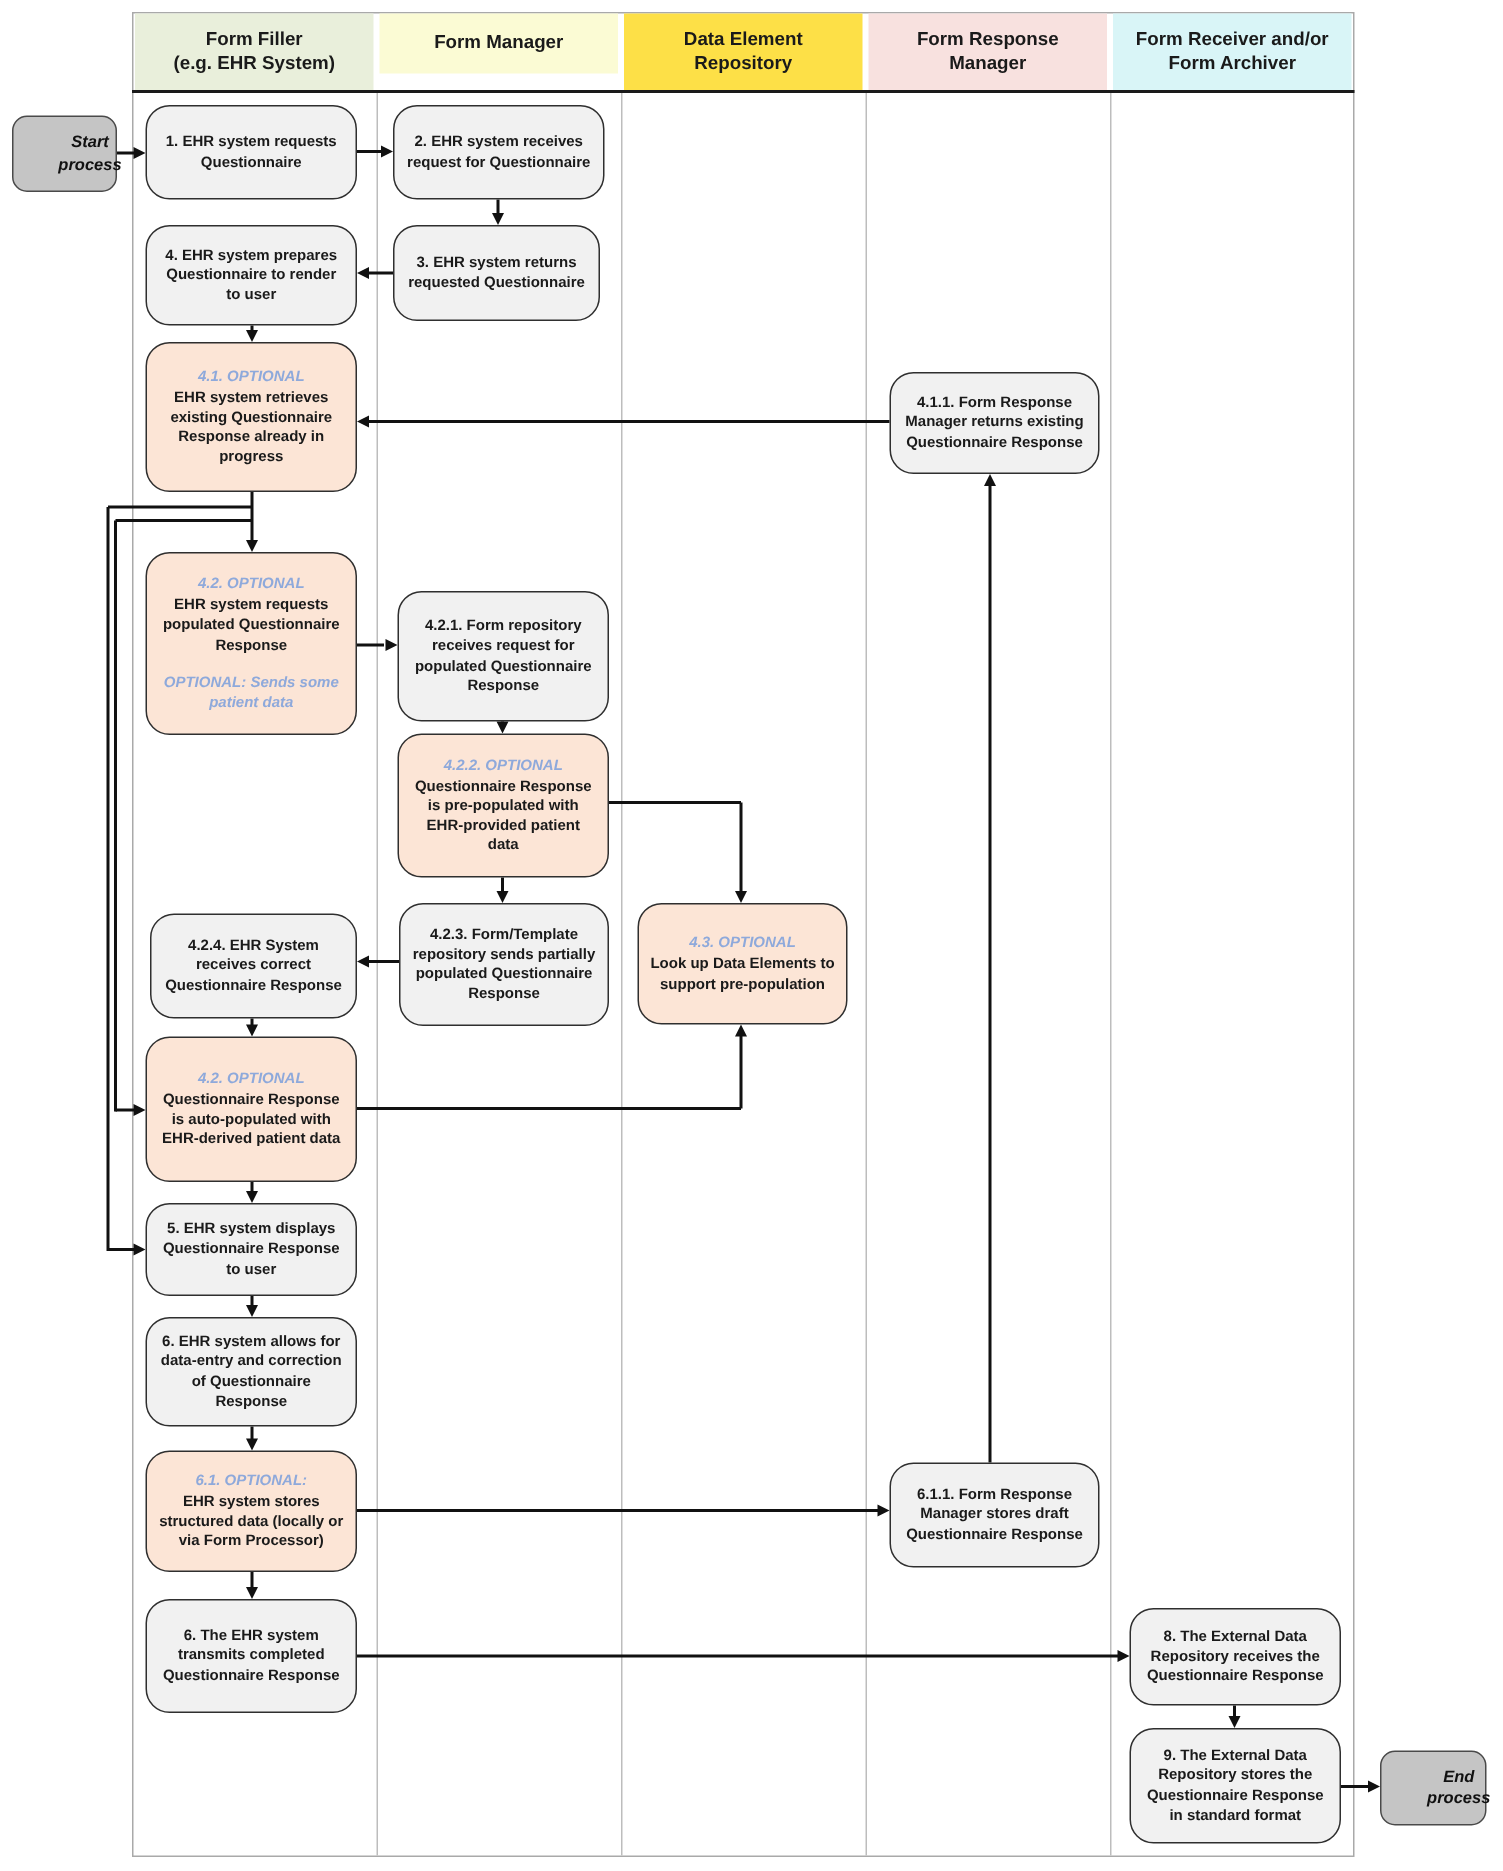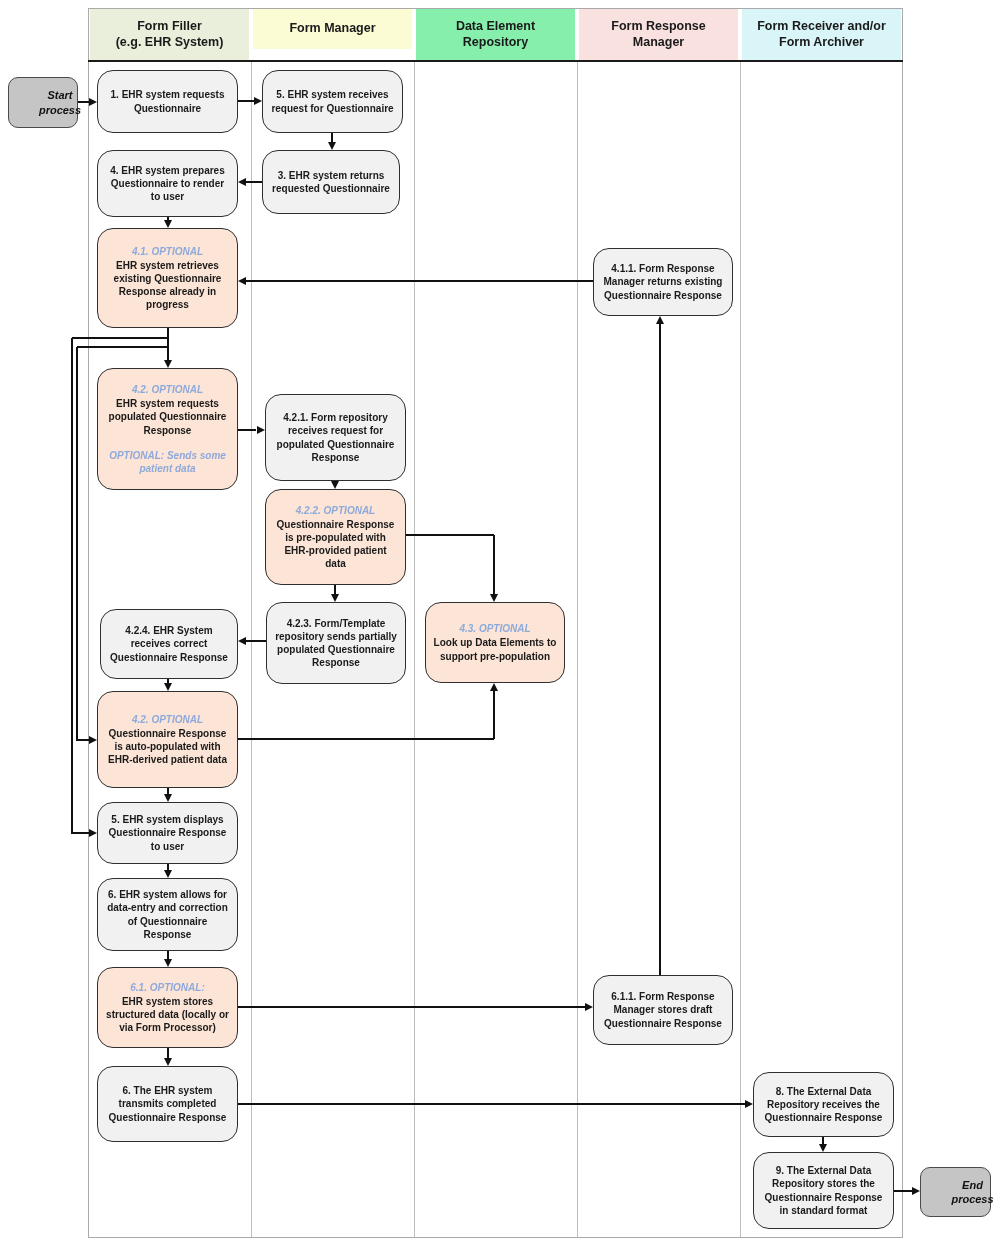--- a/index.html
+++ b/index.html
@@ -34,21 +34,21 @@
 <div id="canvas">
   <div class="terminal" style="left:8px;top:77px;width:70px;height:51px;">Start
 process</div>
   <div class="terminal" style="left:920px;top:1167px;width:71px;height:50px;">End
 process</div>
 <div class="frame" style="left: 88px; top: 8px; width: 815px; height: 1230px;"></div>
     <div class="lane-header" style="left: 90px; top: 9px; width: 159px; height: 51px; background: rgb(233, 239, 219);">Form Filler
 (e.g. EHR System)</div>
     <div class="lane-header" style="left: 253px; top: 9px; width: 159px; height: 40px; background: rgb(251, 251, 212);">Form Manager</div>
     <div class="lane-sep" style="left: 251px; top: 60px; height: 1177px; background: rgb(189, 189, 189);"></div>
-    <div class="lane-header" style="left: 416px; top: 9px; width: 159px; height: 51px; background: #86efac;">Data Element
+    <div class="lane-header" style="left: 416px; top: 9px; width: 159px; height: 51px; background: #fde047;">Data Element
 Repository</div>
     <div class="lane-sep" style="left: 414px; top: 60px; height: 1177px; background: rgb(189, 189, 189);"></div>
     <div class="lane-header" style="left: 579px; top: 9px; width: 159px; height: 51px; background: rgb(248, 225, 223);">Form Response
 Manager</div>
     <div class="lane-sep" style="left: 577px; top: 60px; height: 1177px; background: rgb(189, 189, 189);"></div>
     <div class="lane-header" style="left: 742px; top: 9px; width: 159px; height: 51px; background: rgb(217, 245, 247);">Form Receiver and/or
 Form Archiver</div>
     <div class="lane-sep" style="left: 740px; top: 60px; height: 1177px; background: rgb(189, 189, 189);"></div>
     <div class="header-underline" style="left: 88px; top: 60px; width: 815px; background: rgb(26, 26, 26);"></div>
     <div class="seg" style="left: 78px; top: 101px; width: 12px; height: 2px;"></div>
@@ -104,21 +104,21 @@
     <div class="seg" style="left: 238px; top: 1103px; width: 508px; height: 2px;"></div>
     <div class="ar ar-r" style="left: 745px; top: 1099.5px;"></div>
     <div class="seg" style="left: 822px; top: 1137px; width: 2px; height: 10px;"></div>
     <div class="ar ar-d" style="left: 818.5px; top: 1144px;"></div>
     <div class="seg" style="left: 894px; top: 1190px; width: 19px; height: 2px;"></div>
     <div class="ar ar-r" style="left: 912px; top: 1186.5px;"></div>
     <div class="node process" style="left: 97px; top: 70px; width: 141px; height: 63px;">
       <div>1. EHR system requests Questionnaire</div>
     </div>
     <div class="node process" style="left: 262px; top: 70px; width: 141px; height: 63px;">
-      <div>5. EHR system receives request for Questionnaire</div>
+      <div>2. EHR system receives request for Questionnaire</div>
     </div>
     <div class="node process" style="left: 262px; top: 150px; width: 138px; height: 64px;">
       <div>3. EHR system returns requested Questionnaire</div>
     </div>
     <div class="node process" style="left: 97px; top: 150px; width: 141px; height: 67px;">
       <div>4. EHR system prepares Questionnaire to render to user</div>
     </div>
     <div class="node optional" style="left: 97px; top: 228px; width: 141px; height: 100px;">
       <div class="opt-label" style="color: rgb(142, 169, 219);">4.1. OPTIONAL</div>
       <div>EHR system retrieves existing Questionnaire Response already in progress</div>

